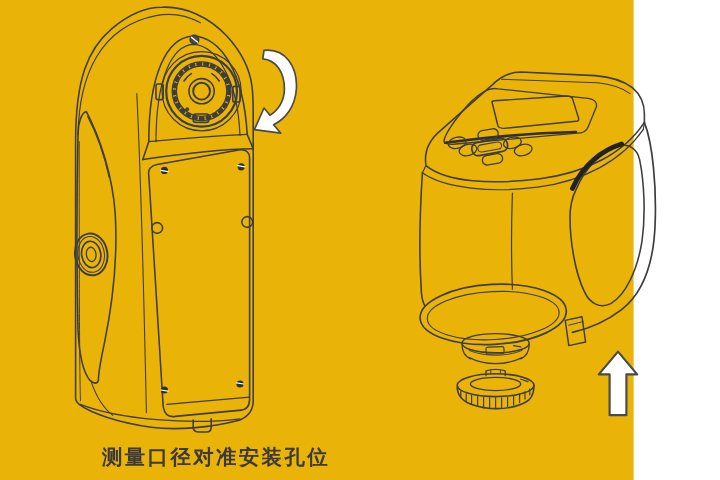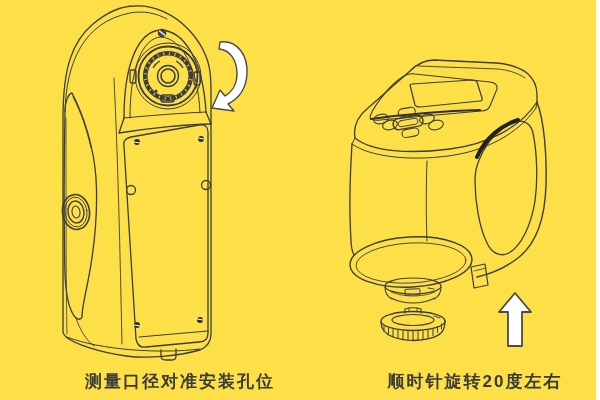--- a/index.html
+++ b/index.html
@@ -2,21 +2,21 @@
 <html><head>
 <meta charset="utf-8">
 <style>
   html,body{margin:0;padding:0;}
   body{
     width:600px;height:400px;
     background:#ffffff;
     font-family:"Liberation Sans","DejaVu Sans",sans-serif;
     overflow:hidden;
   }
-  .canvas{position:relative;width:596px;height:400px;background:#fde047;}
+  .canvas{position:relative;width:528px;height:400px;background:#eab308;}
   .fig-svg{position:absolute;}
   #svg-left{left:40px;top:0px;width:240px;height:365px;}
   #svg-right{left:330px;top:40px;width:250px;height:320px;}
   .caption{
     position:absolute;
     top:372px;
     font-size:17px;
     font-weight:700;
     letter-spacing:2px;
     color:#3a3a3a;
@@ -171,14 +171,13 @@
         <path d="M75,273 L75,269 Q83,266.5 91,269 L91,273" stroke-width="1.1"></path>
         <path d="M79,271 L79,268 M87,271 L87,268" stroke-width="0.8"></path>
         <path d="M104,276 L110,278" stroke-width="1"></path>
       </g>
 
       <path d="M185,253 L201,272 L192,272 L192,306 L178,306 L178,272 L169,272 Z" fill="#ffffff" stroke="#4a4a4a" stroke-width="1.8"></path>
     </g>
   </svg>
 
   <div id="caption-left" class="caption">测量口径对准安装孔位</div>
-  <div id="caption-right" class="caption">顺时针旋转20度左右</div>
 </div>
 
 </body></html>

